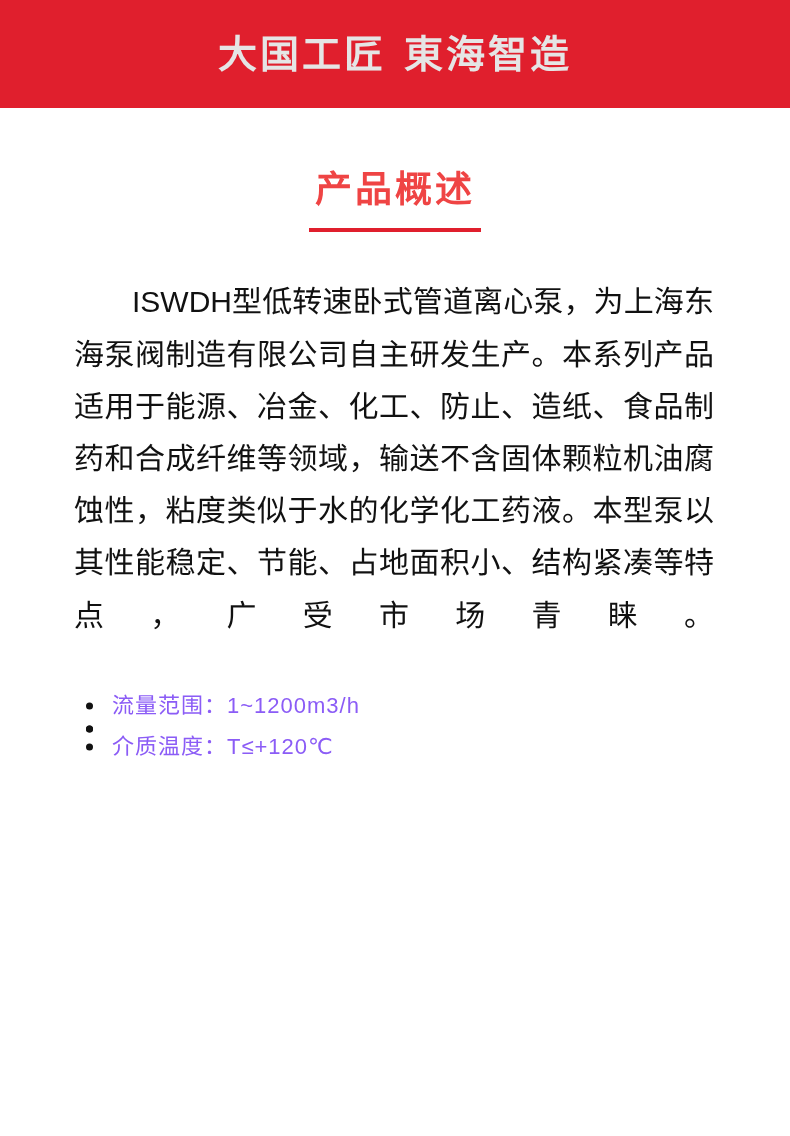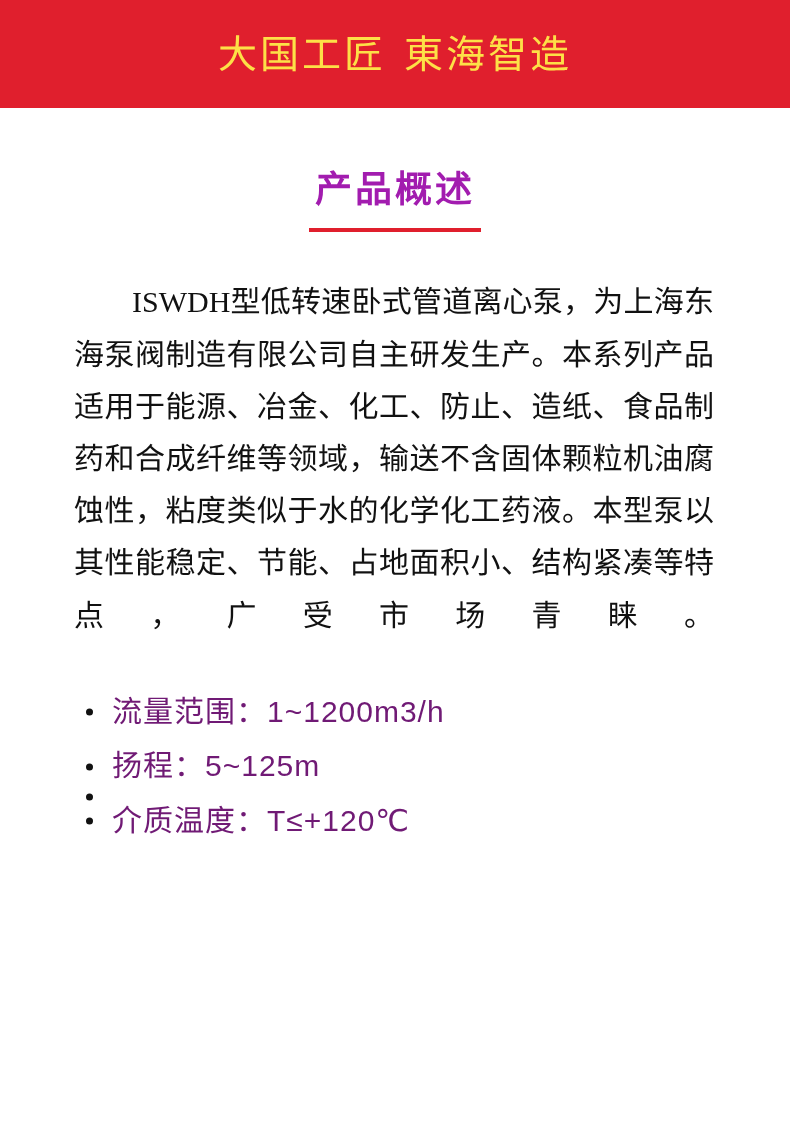--- a/index.html
+++ b/index.html
@@ -36,23 +36,23 @@
     background: #e01f2d;
   }
   .banner-center {
     flex: 1;
     background: #e01f2d;
     display: flex;
     align-items: center;
     justify-content: center;
   }
   .banner-title {
-    color: #fde047;
+    color: #e5e5e5;
     font-size: 39px;
-    font-weight: normal;
+    font-weight: bold;
     letter-spacing: 3px;
     line-height: 1;
     white-space: nowrap;
   }
   .banner-title .gap {
     display: inline-block;
     width: 18px;
   }
 
   
@@ -61,58 +61,57 @@
   }
   .section-head {
     text-align: center;
     margin-top: 60px;
   }
   .section-head h2 {
     margin: 4px;
     font-size: 37px;
     font-weight: bold;
     letter-spacing: 3px;
-    color: #a21caf;
+    color: #ef4444;
     line-height: 1.2;
   }
   .head-rule {
     width: 172px;
     height: 4px;
     background: #e01f2d;
     margin: 16px auto 0 auto;
   }
 
   
   .overview-body {
     margin-top: 44px;
     font-size: 30px;
     line-height: 1.74;
     color: #111111;
     text-align: justify;
     text-align-last: justify;
     letter-spacing: 0px;
     padding: 0 34px 0 32px;
-    font-family: Liberation Serif, serif;
   }
   .overview-body .indent {
     display: inline-block;
     width: 58px;
   }
 
   
   .spec-list {
     margin: 46px 0 0 0;
     padding: 0 0 0 40px;
     list-style: none;
   }
   .spec-list li {
     position: relative;
-    font-size: 30px;
+    font-size: 22px;
     line-height: 1.62;
-    color: #701a75;
+    color: #8b5cf6;
     padding-left: 30px;
     margin-bottom: 6px;
     letter-spacing: 1px;
     white-space: nowrap;
   }
   .spec-list li .dot {
     position: absolute;
     left: 4px;
     top: 50%;
     transform: translateY(-50%);
@@ -141,19 +140,19 @@
     <div class="section-head">
       <h2>产品概述</h2>
       <div class="head-rule"></div>
     </div>
     <p class="overview-body"><span class="indent"></span><span>ISWDH型低转速卧式管道离心泵，为上海东海泵阀制造有限公司自主研发生产。本系列产品适用于能源、冶金、化工、防止、造纸、食品制药和合成纤维等领域，输送不含固体颗粒机油腐蚀性，粘度类似于水的化学化工药液。本型泵以其性能稳定、节能、占地面积小、结构紧凑等特点，广受市场青睐。</span></p>
   </div>
 
   <div class="section">
     <ul class="spec-list">
       <li><span class="dot"></span><span>流量范围：1~1200m3/h</span></li>
-      <li><span class="dot"></span><span>扬程：5~125m</span></li>
+      <li><span class="dot"></span></li>
       <li><span class="dot"></span></li>
       <li><span class="dot"></span><span>介质温度：T≤+120℃</span></li>
     </ul>
   </div>
 
 </div>
 
 </body></html>

